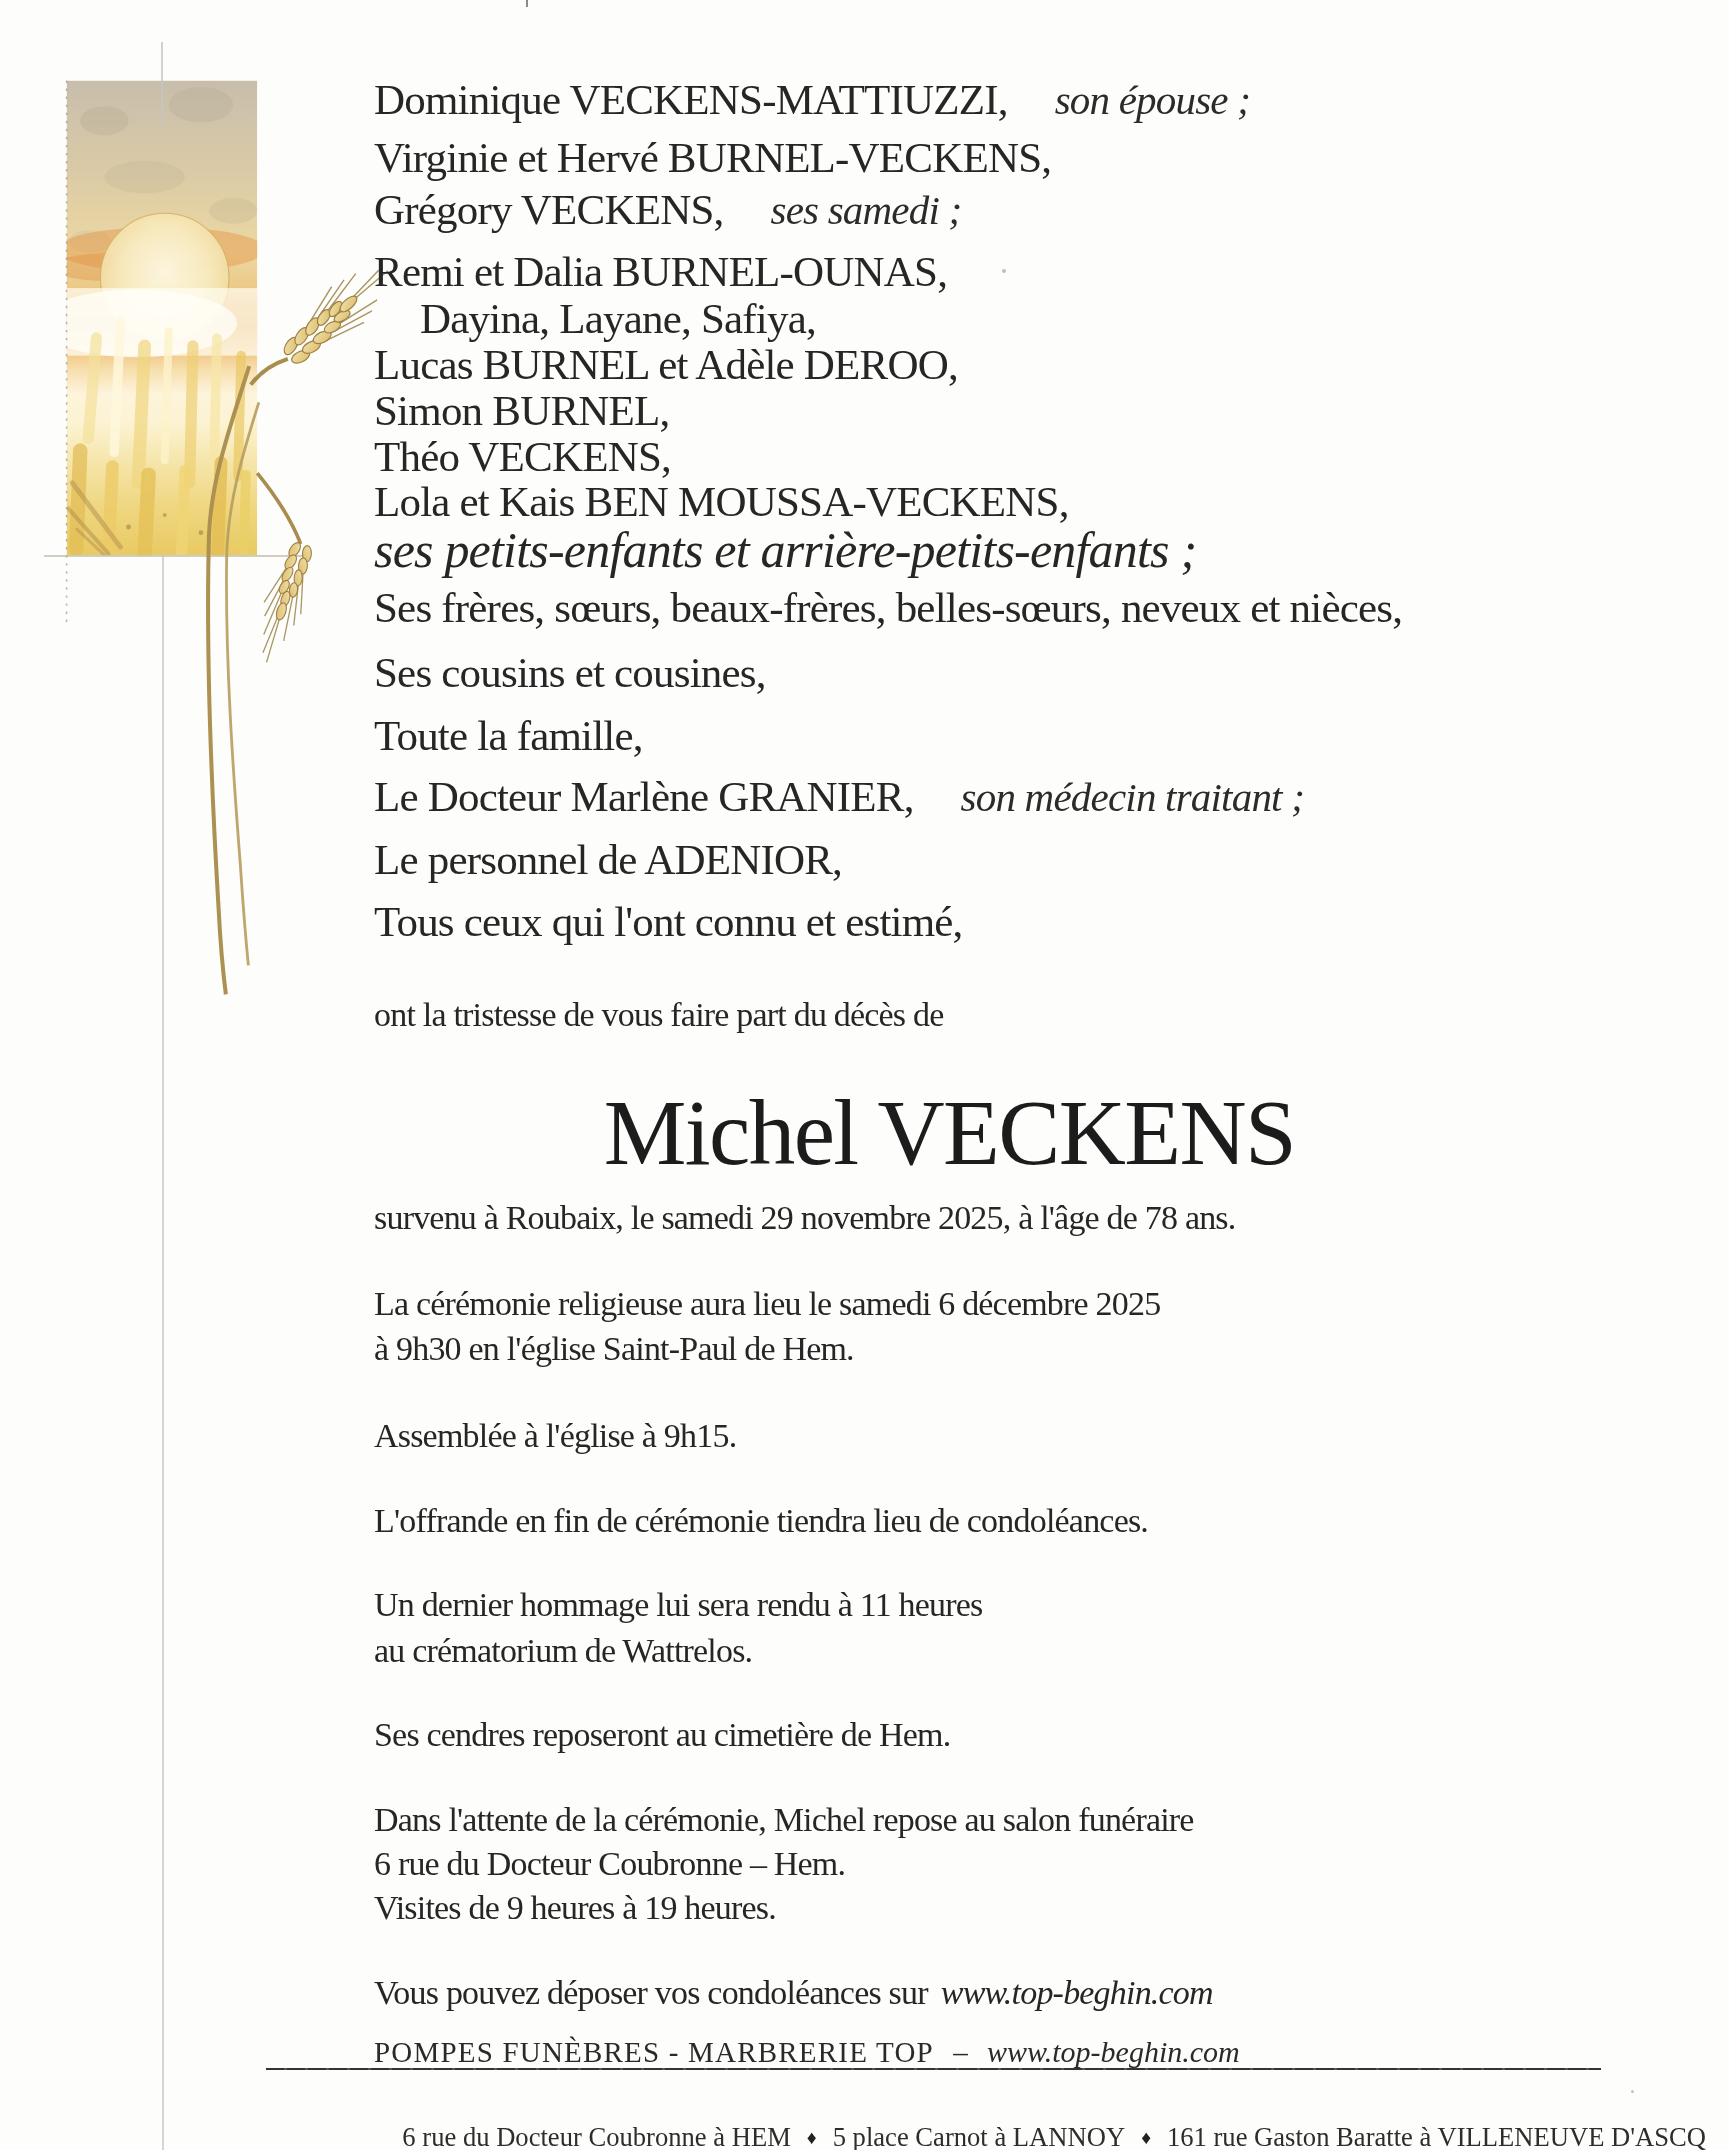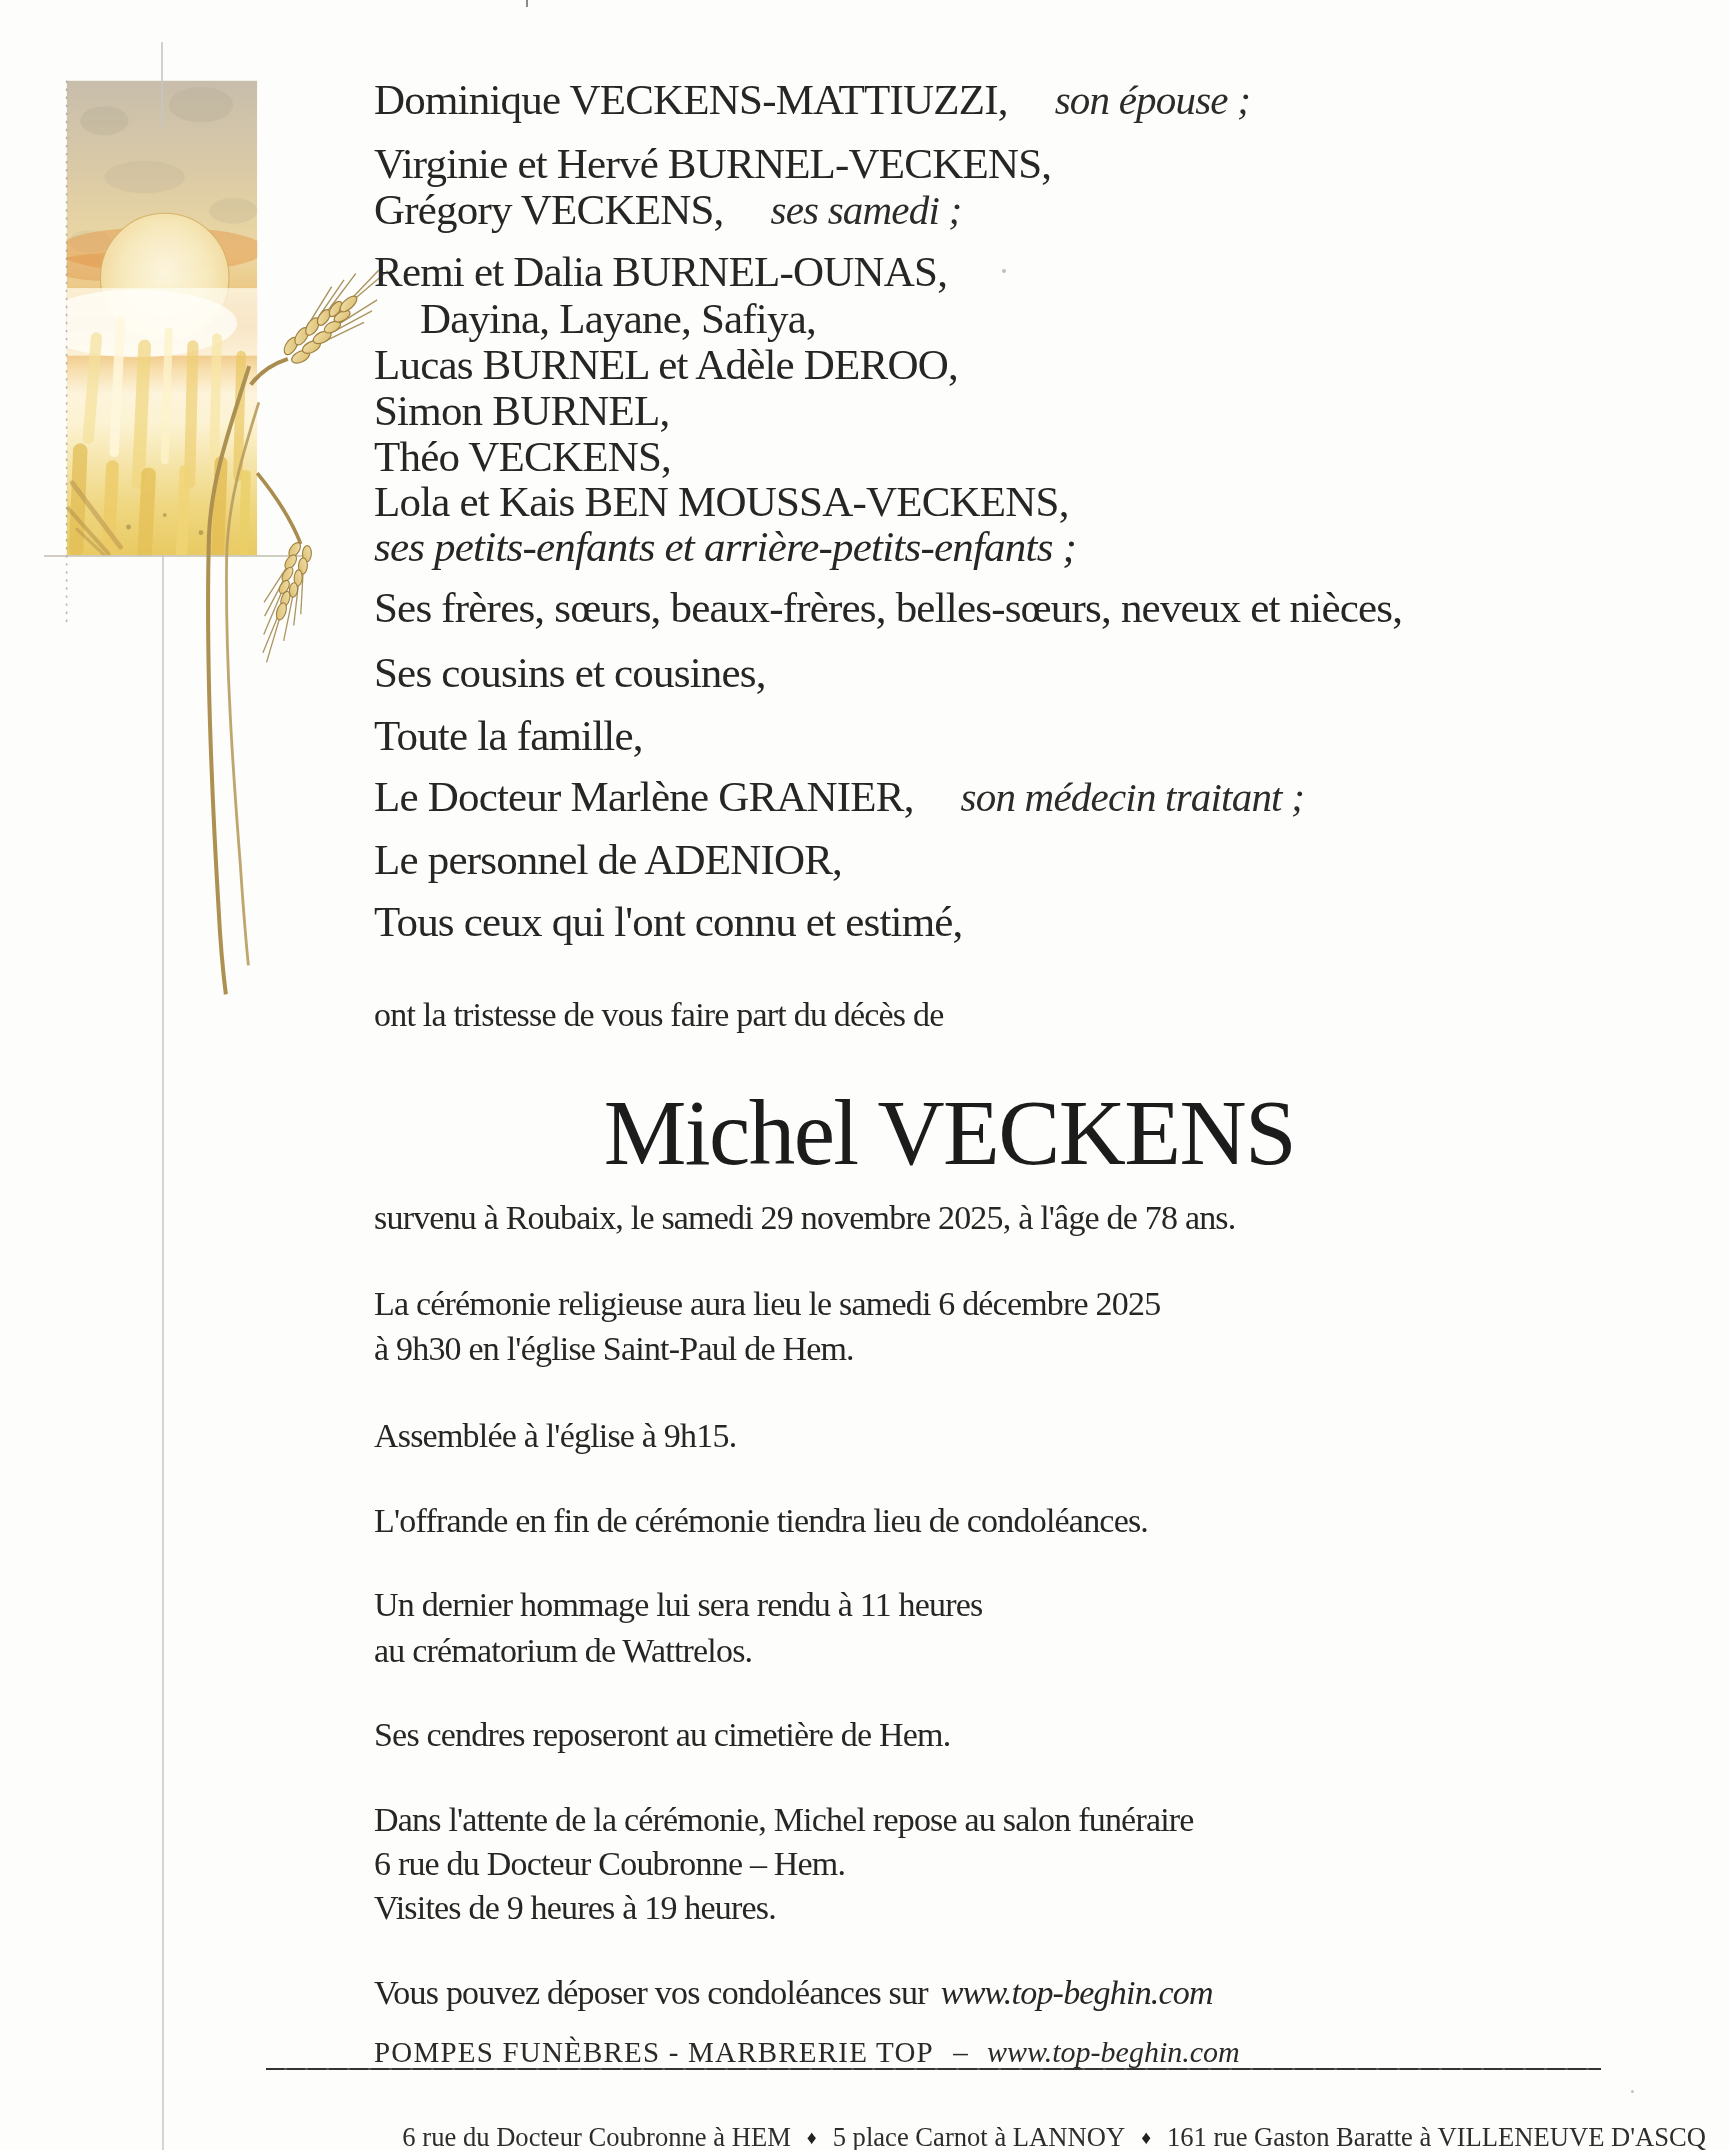--- a/index.html
+++ b/index.html
@@ -6,21 +6,21 @@
   body{
     width:1730px;height:2151px;position:relative;overflow:hidden;
     background:#fdfdfb;color:#232323;
     font-family:"Liberation Serif", serif;
   }
   .line{
     position:absolute;left:374px;white-space:nowrap;
     font-size:43px;letter-spacing:-0.8px;line-height:1.05;color:#262626;font-family:Liberation Serif, serif;
   }
   .line .note{font-style:italic;margin-left:47px;font-size:41px;color:#2b2b2b;}
-  .line.italic-line{font-style:italic;font-size:43px;}
+  .line.italic-line{font-style:italic;font-size:50px;}
   .line.indented{left:420px;}
   .cline{
     position:absolute;left:374px;width:1135px;white-space:nowrap;
     font-size:34px;letter-spacing:-0.8px;color:#262626;
   }
   .cline .url{font-style:italic;margin-left:13px;}
   .deceased{
     position:absolute;left:374px;width:1135px;text-align:center;white-space:nowrap;
     font-size:93px;letter-spacing:-1.6px;color:#1c1c1c;font-weight:400;margin:8px;
   }
@@ -178,21 +178,21 @@
   </svg>
 </div>
 
 <div class="fold-line" style="left:161px;top:42px;width:1.6px;height:85px;opacity:.8;"></div>
 <div class="fold-line" style="left:162px;top:555px;width:1.6px;height:1595px;opacity:.75;"></div>
 <div class="fold-line" style="left:526px;top:0;width:2.4px;height:7.2px;background:#8a8a8a;"></div>
 <div class="speck" style="left:1002px;top:269px;width:4px;height:4px;opacity:.55;"></div>
 <div class="speck" style="left:1631px;top:2090px;width:3.2px;height:3.2px;opacity:.5;"></div>
 
 <div class="line" style="top:77px"><span>Dominique VECKENS-MATTIUZZI,</span><span class="note">son épouse ;</span></div>
-<div class="line" style="top:141px"><span>Virginie et Hervé BURNEL-VECKENS,</span></div>
+<div class="line" style="top:135px"><span>Virginie et Hervé BURNEL-VECKENS,</span></div>
 <div class="line" style="top:187px"><span>Grégory VECKENS,</span><span class="note">ses samedi ;</span></div>
 <div class="line" style="top:249px"><span>Remi et Dalia BURNEL-OUNAS,</span></div>
 <div class="line indented" style="top:296px"><span>Dayina, Layane, Safiya,</span></div>
 <div class="line" style="top:342px"><span>Lucas BURNEL et Adèle DEROO,</span></div>
 <div class="line" style="top:388px"><span>Simon BURNEL,</span></div>
 <div class="line" style="top:434px"><span>Théo VECKENS,</span></div>
 <div class="line" style="top:479px"><span>Lola et Kais BEN MOUSSA-VECKENS,</span></div>
 <div class="line italic-line" style="top:524px"><span>ses petits-enfants et arrière-petits-enfants ;</span></div>
 <div class="line" style="top:585px"><span>Ses frères, sœurs, beaux-frères, belles-sœurs, neveux et nièces,</span></div>
 <div class="line" style="top:650px"><span>Ses cousins et cousines,</span></div>

